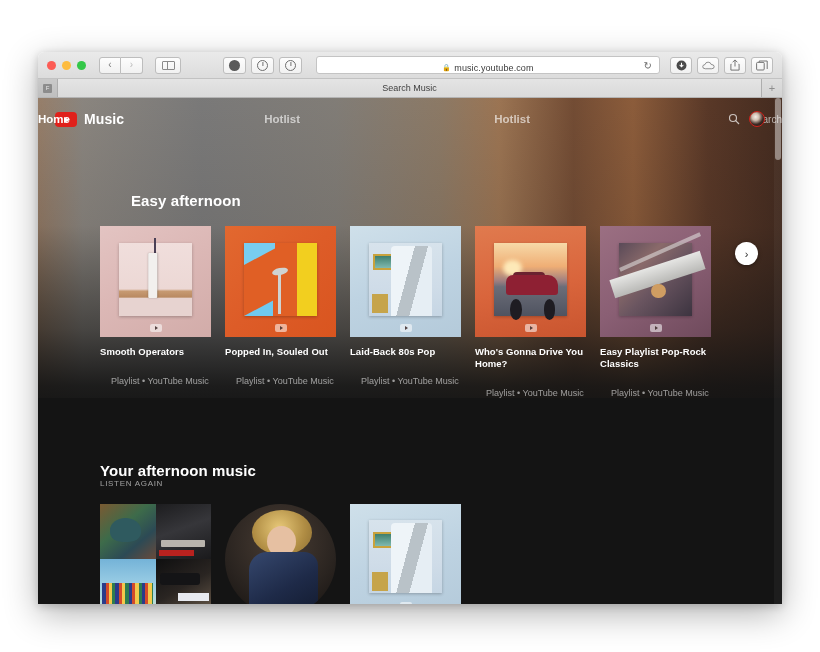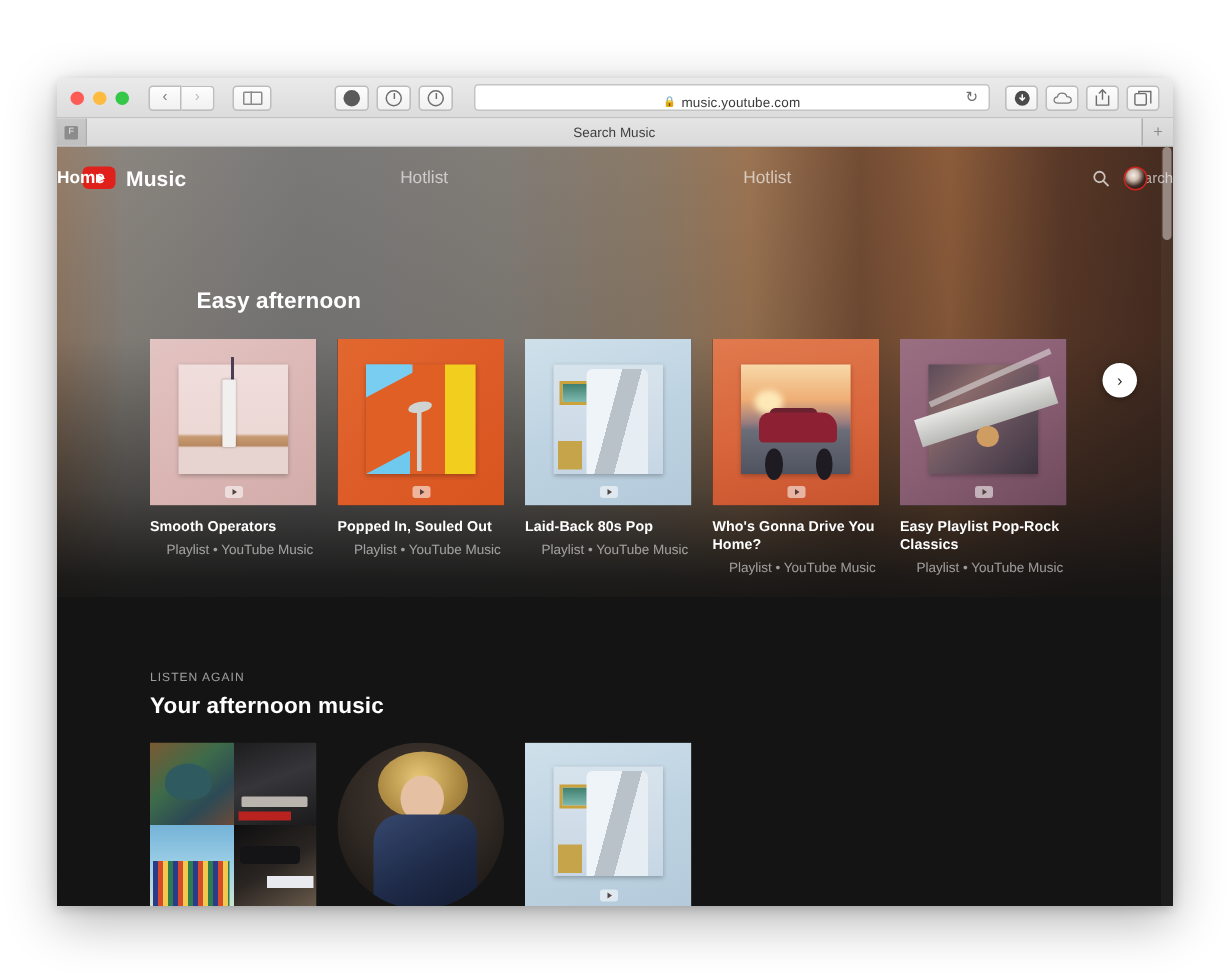--- a/index.html
+++ b/index.html
@@ -153,21 +153,21 @@
       #141414 100%);
   }
 
   
   #yt-header {
     position: relative;
     height: 42px;
     display: flex; align-items: center;
     padding: 0 0 0 17px;
   }
-  #brand { display: flex; align-items: flex-start; gap: 7px; }
+  #brand { display: flex; align-items: flex-end; gap: 7px; }
   #yt-logo-mark {
     width: 22px; height: 15px; border-radius: 4px;
     background: #e0211b;
     display: flex; align-items: center; justify-content: center;
   }
   #yt-play-tri {
     width: 0; height: 0;
     border-left: 6px solid #ffffff;
     border-top: 3.5px solid transparent;
     border-bottom: 3.5px solid transparent;
@@ -175,21 +175,21 @@
   }
   #brand-text {
     color: #ffffff; font-size: 14px; font-weight: 700; letter-spacing: 0.1px;
   }
 
   #nav {
     position: absolute; left: 0; right: 0;
     display: flex; align-items: center; gap: 24px;
     justify-content: space-between;
   }
-  .nav-item { font-size: 11.5px; color: rgba(255,255,255,0.62); white-space: nowrap; }
+  .nav-item { font-size: 11.5px; color: rgba(255,255,255,0.62); white-space: nowrap; font-weight: bold; }
   .nav-item.active { color: #ffffff; font-weight: 600; }
   #search-group { display: flex; align-items: center; gap: 10px; margin-left: 4px; }
   #search-icon-wrap { display:flex; align-items:center; }
   #search-label { font-size: 10px; color: rgba(255,255,255,0.62); }
 
   #avatar {
     position: absolute; right: 17px; top: 50%; transform: translateY(-50%);
     width: 16px; height: 16px; border-radius: 50%;
     background: radial-gradient(circle at 40% 35%, #f4ede8 0%, #cfbcae 28%, #3c2a24 60%, #1c1412 100%);
     border: 1.6px solid #d0231d;
@@ -226,21 +226,21 @@
     border-left: 3.5px solid rgba(60,40,40,0.85);
     border-top: 2.2px solid transparent;
     border-bottom: 2.2px solid transparent;
     margin-left: 1px;
   }
   .card-title {
     margin-top: 9px; color: #ffffff; font-size: 9.5px; font-weight: 700;
     line-height: 1.28; letter-spacing: 0.05px;
   }
   .card-sub {
-    margin-top: 3px; color: rgba(255,255,255,0.56); font-size: 9px;
+    margin-top: 18px; color: rgba(255,255,255,0.56); font-size: 9px;
     line-height: 1.25;
     padding-left: 11px;
   }
   #carousel-next {
     position: absolute; right: 24px; top: 50px;
     width: 23px; height: 23px; border-radius: 50%;
     background: #ffffff;
     box-shadow: 0 1px 4px rgba(0,0,0,0.4);
     display: flex; align-items: center; justify-content: center;
     color: #2b2b2b; font-size: 11px; z-index: 5;
@@ -504,22 +504,22 @@
           <div class="card-title">Easy Playlist Pop-Rock Classics</div>
           <div class="card-sub">Playlist • YouTube Music</div>
         </div>
 
       </div>
 
       <div id="carousel-next">›</div>
     </div>
 
     <div id="shelf-again">
+      <div id="again-title">Your afternoon music</div>
       <div id="again-eyebrow">LISTEN AGAIN</div>
-      <div id="again-title">Your afternoon music</div>
 
       <div id="again-row">
 
         <div class="again-art">
           <div class="q-grid">
             <div class="q1"></div>
               <div class="q2"></div>
               <div class="q3"></div>
               <div class="q4"></div>
           </div>

